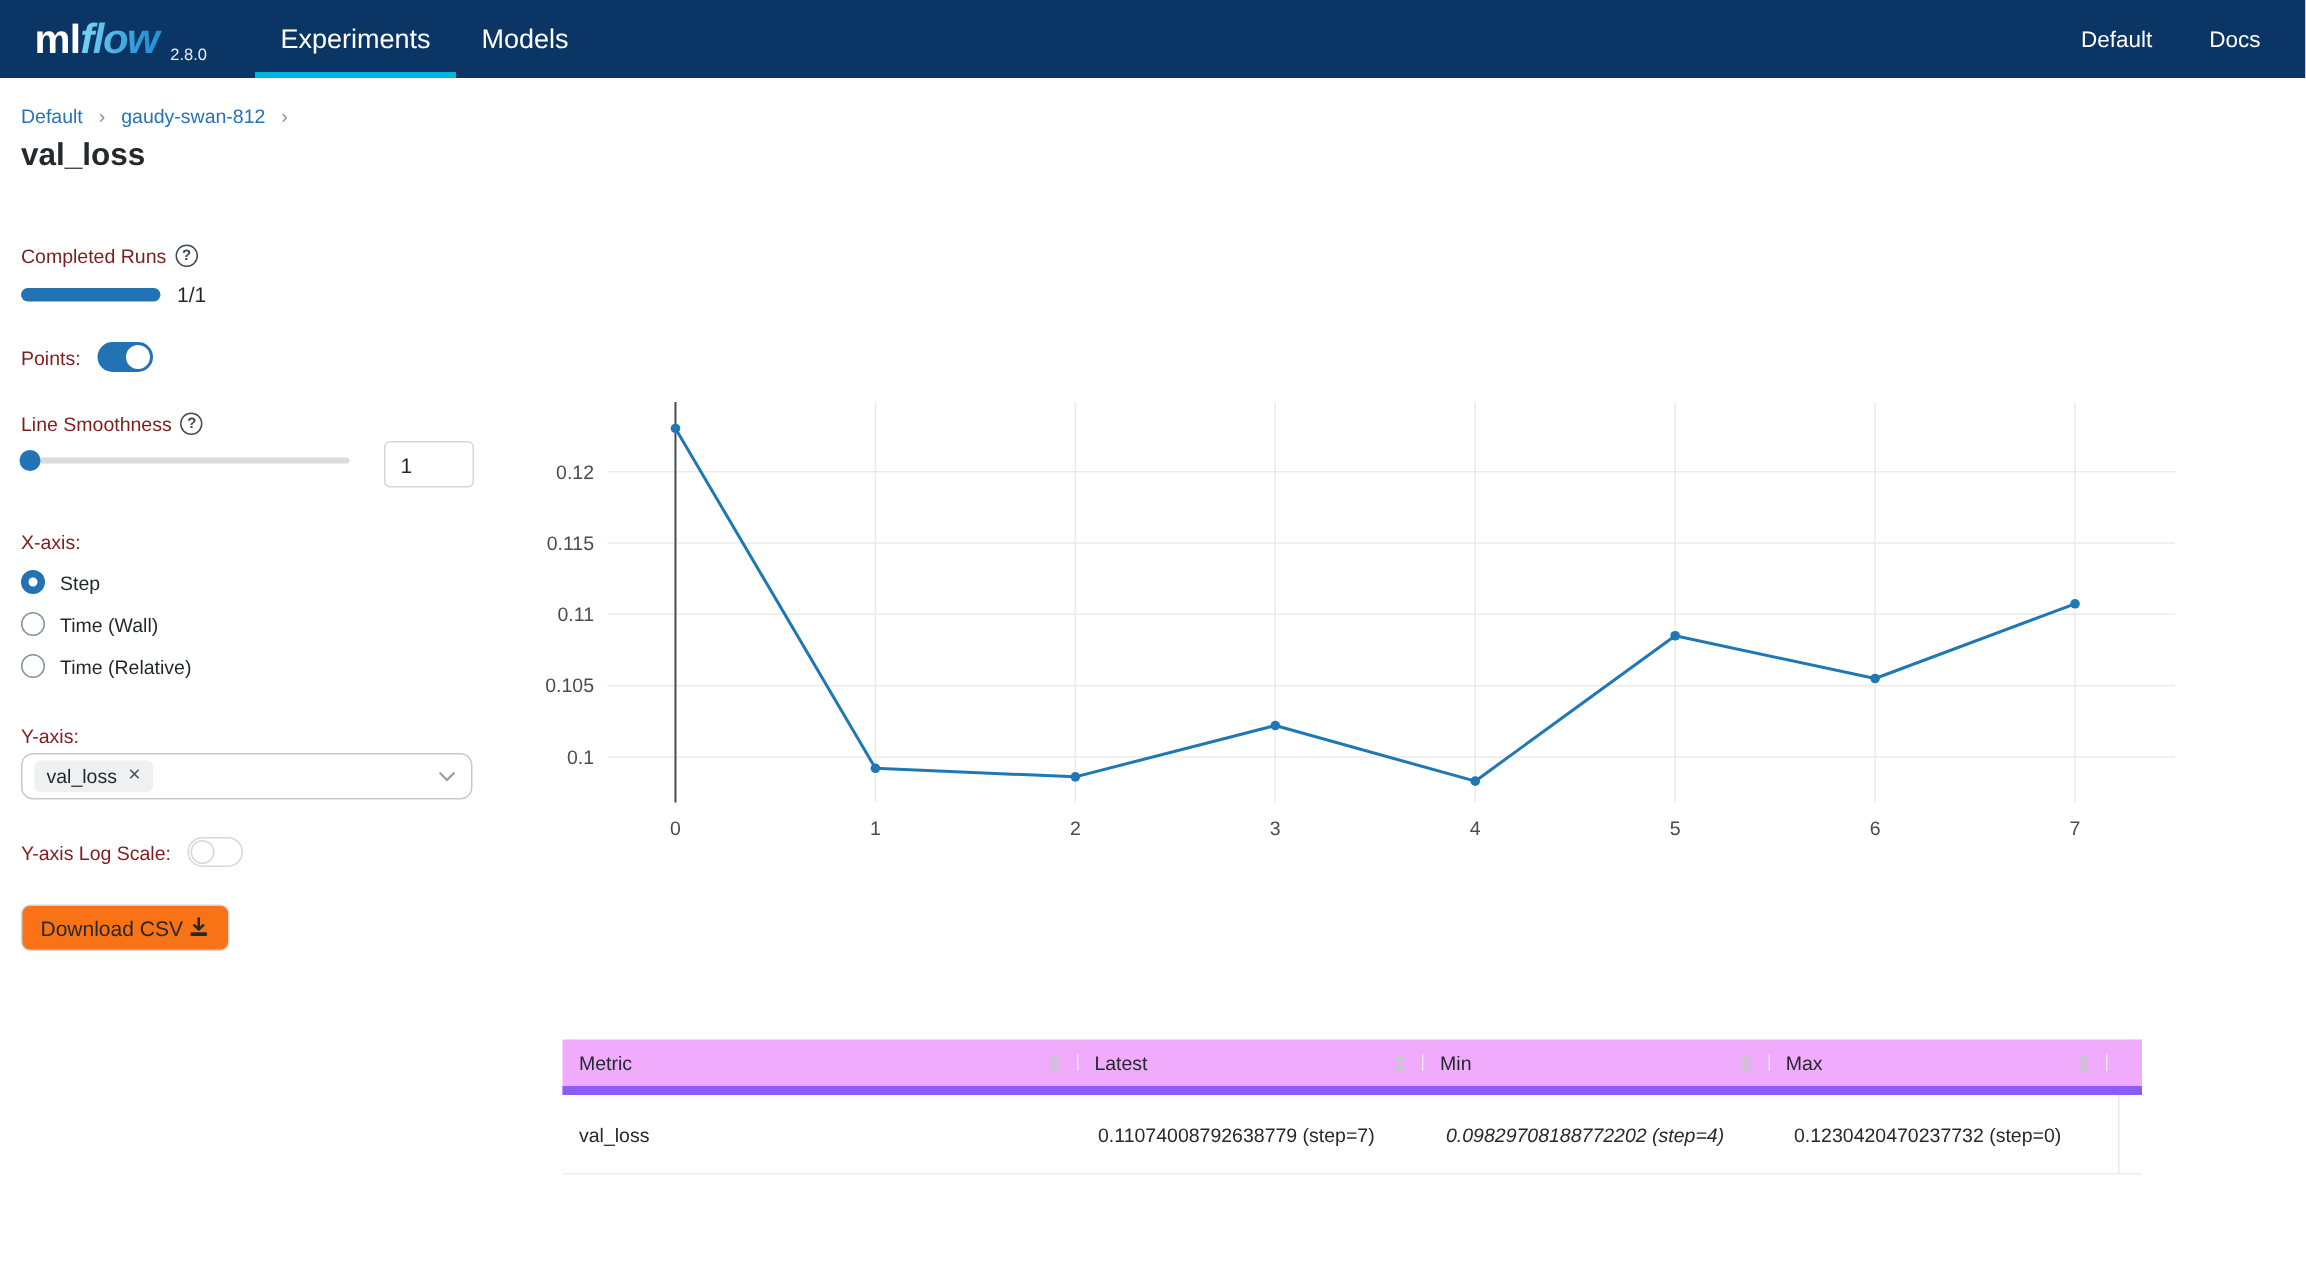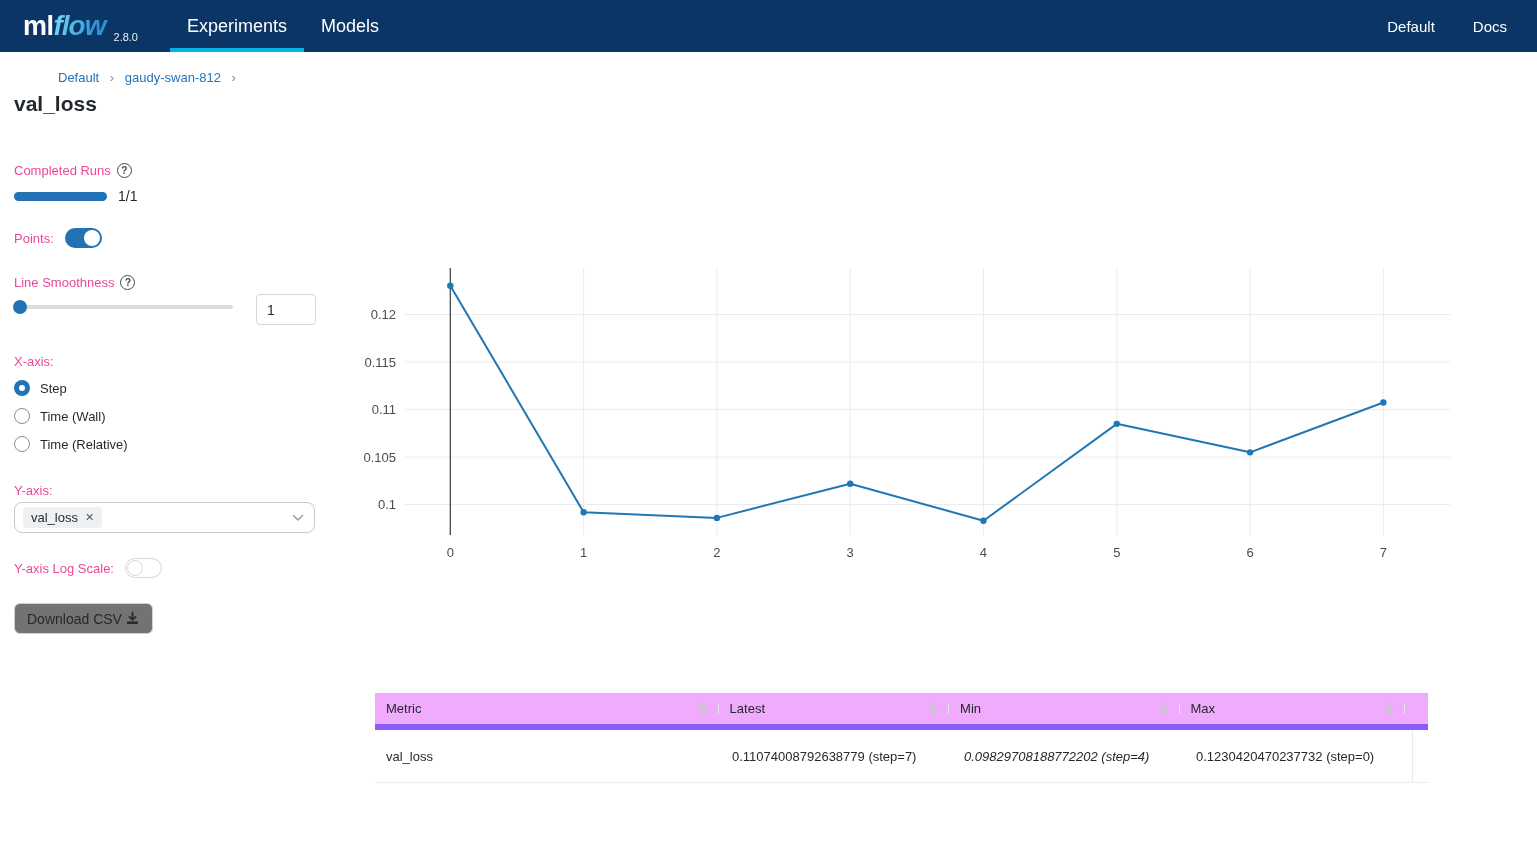--- a/index.html
+++ b/index.html
@@ -19,27 +19,27 @@
   .logo-version { color:#e8eef4; font-size:11px; align-self:flex-end; margin:0 0 9px 4px; }
   .nav-tabs { display:flex; margin-left:32px; }
   .nav-tab { display:flex; align-items:center; padding:0 17px; color:#fff; font-size:18px;
              cursor:pointer; border-bottom:4px solid transparent; padding-top:4px; }
   .nav-tab.active { border-bottom-color:#00b3e0; }
   .nav-spacer { flex:1; }
   .nav-links { display:flex; align-items:center; gap:38px; margin-right:30px; }
   .nav-link { color:#fff; font-size:15px; cursor:pointer; }
 
   
-  .breadcrumb { position:absolute; left:14px; top:70px; font-size:13px;margin-left:44px; }
+  .breadcrumb { position:absolute; left:14px; top:70px; font-size:13px; }
   .crumb-link { color:#2374bb; cursor:pointer; text-decoration:none; }
   .crumb-sep { color:#8a9096; margin:0 7px; font-size:13px; }
   .page-title { position:absolute; left:14px; top:92px; font-size:21px; font-weight:700; color:#24292e; }
 
   
-  .side-label { font-size:13px; color:#ec4899; }
+  .side-label { font-size:13px; color:#7f1d1d; }
   .label-row { display:flex; align-items:center; gap:6px; }
   .help-icon { width:15px; height:15px; border:1.4px solid #3f4a52; border-radius:50%;
                display:inline-flex; align-items:center; justify-content:center;
                font-size:10px; font-weight:700; color:#3f4a52; }
   .help-icon::after { content:"?"; }
 
   .group-completed { position:absolute; left:14px; top:163px; }
   .progress-row { display:flex; align-items:center; margin-top:10px; }
   .progress-bar { width:93px; height:9px; border-radius:5px; background:#2272b4; }
   .progress-text { margin-left:11px; font-size:14px; }
@@ -77,21 +77,21 @@
                 border:1px solid #c6cacd; border-radius:8px; background:#fff;
                 display:flex; align-items:center; padding:0 10px 0 8px; cursor:pointer; }
   .tag-chip { background:#eef0f2; border-radius:4px; padding:3px 8px; display:flex;
               align-items:center; gap:7px; font-size:13px; }
   .tag-close { font-size:11px; color:#51585e; cursor:pointer; line-height:1; }
   .select-arrow { margin-left:auto; display:flex; }
 
   .log-row { position:absolute; left:14px; top:558px; display:flex; align-items:center; gap:11px; }
 
   .download-button { position:absolute; left:14px; top:603px; height:31px;
-                     border:1px solid #cdd2d6; border-radius:6px; background:#737373;
+                     border:1px solid #cdd2d6; border-radius:6px; background:#f97316;
                      display:flex; align-items:center; padding:0 12px; gap:1px;
                      font-size:14px; color:#24292e; cursor:pointer; }
 
   
   .chart-wrap { position:absolute; left:360px; top:263px; width:1110px; height:300px; }
   .tick { font-family:"Liberation Sans",sans-serif; font-size:13px; fill:#4c4c4c; }
 
   
   .metrics-table { position:absolute; left:375px; top:693px; width:1053px; }
   .thead { display:flex; height:37px; background:#f0abfc; border-bottom:6px solid #8b5cf6; }

